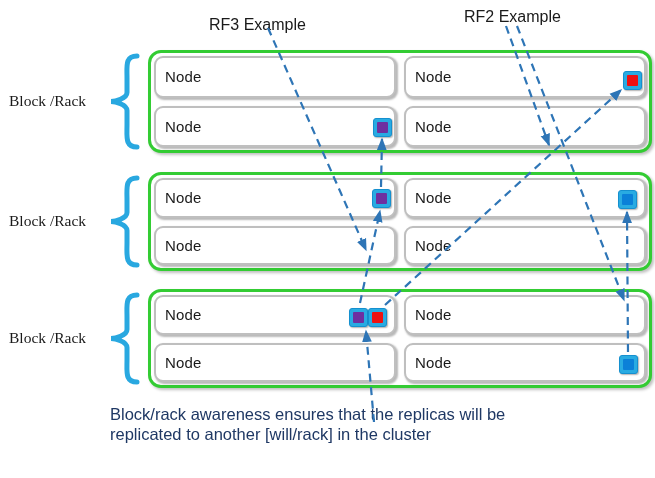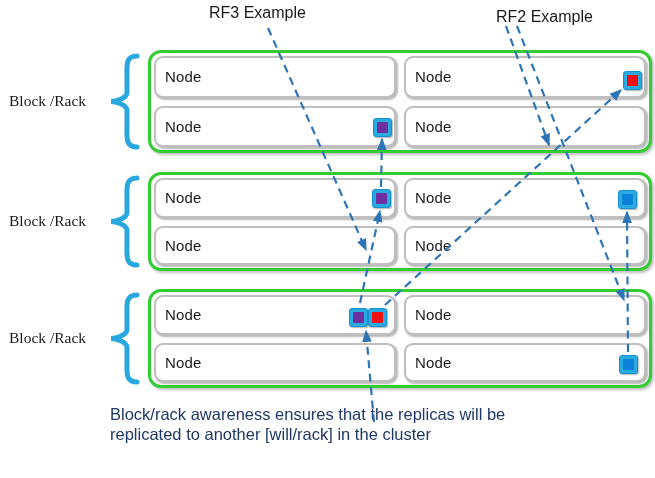--- a/index.html
+++ b/index.html
@@ -87,22 +87,22 @@
         <div class="node">
           <span>Node</span>
         </div>
       </div>
       <svg class="brace" width="44" height="93" style="left: 102px; top: 292px;">
         <path d="M35,3 C23,3 25,13 25,25 L25,37.5 C25,43.5 13,46.5 9,46.5 C13,46.5 25,49.5 25,55.5 L25,68 C25,80 23,90 35,90" fill="none" stroke="#29A8E0" stroke-width="5" stroke-linecap="round"></path>
       </svg>
       <div class="rack-label" style="left: 9px; top: 328.5px; color: rgb(26, 26, 26);">Block /Rack</div>
     </div>
 
-  <div class="top-label" style="left:209px;top:4px;">RF3 Example</div>
-  <div class="top-label" style="left:464px;top:8px;margin-left:32px;">RF2 Example</div>
+  <div class="top-label" style="left:209px;top:16px;">RF3 Example</div>
+  <div class="top-label" style="left:464px;top:8px;">RF2 Example</div>
 
   <div class="caption">
     <div>Block/rack awareness ensures that the replicas will be</div>
     <div>replicated to another [will/rack] in the cluster</div>
   </div>
 
   <svg id="connectors" class="connector-layer" width="655" height="478">
       <defs>
         <marker id="arrow" markerWidth="13" markerHeight="11" refX="11" refY="5.5" orient="auto" markerUnits="userSpaceOnUse">
           <path d="M0,0.6 L12.5,5.5 L0,10.4 Z" fill="#2E75B6"></path>

